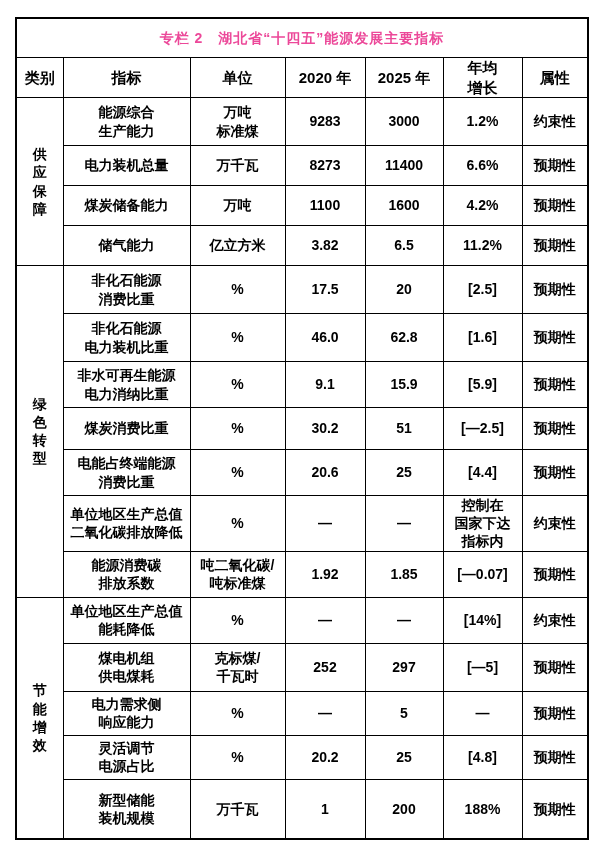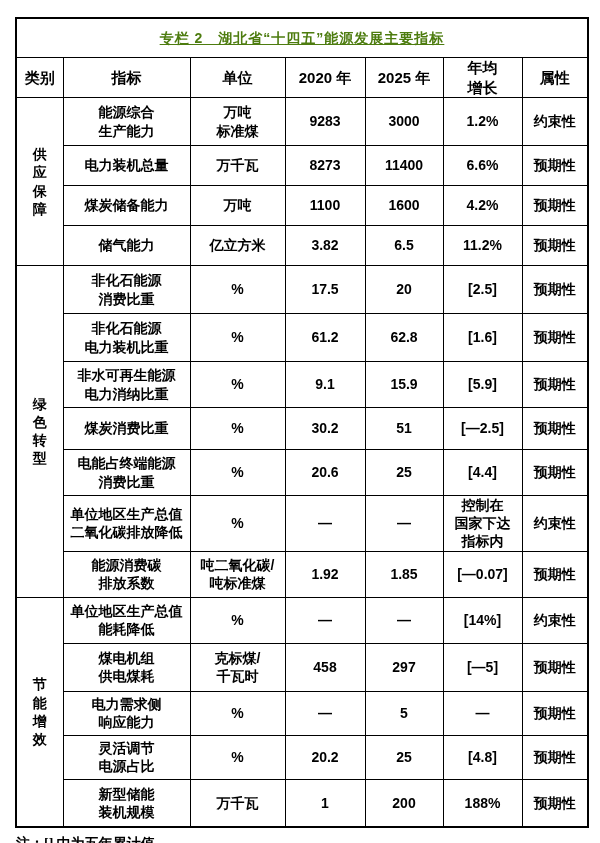--- a/index.html
+++ b/index.html
@@ -43,21 +43,21 @@
         <col style="width:127px">
         <col style="width:95px">
       <col style="width:80px">
         <col style="width:78px">
         <col style="width:79px">
       <col style="width:66px">
     </colgroup>
 
     <tbody>
         <tr>
-      <td colspan="7" class="title-cell" style="color: #4d7c0f; text-decoration: underline;">专栏 2　湖北省“十四五”能源发展主要指标</td>
+      <td colspan="7" class="title-cell" style="color: #ec4899;">专栏 2　湖北省“十四五”能源发展主要指标</td>
     </tr>
 
     <tr class="header-row">
       <td>类别</td>
       <td>指标</td>
       <td>单位</td>
       <td>2020 年</td>
       <td>2025 年</td>
       <td class="ml">年均
 增长</td>
@@ -113,21 +113,21 @@
       <td class="ml">%</td>
       <td class="num">17.5</td>
       <td class="num">20</td>
       <td class="num">[2.5]</td>
       <td>预期性</td>
     </tr>
     <tr style="height:48px">
       <td class="ind ml">非化石能源
 电力装机比重</td>
       <td class="ml">%</td>
-      <td class="num">61.2</td>
+      <td class="num">46.0</td>
       <td class="num">62.8</td>
       <td class="num">[1.6]</td>
       <td>预期性</td>
     </tr>
     <tr style="height:46px">
       <td class="ind ml">非水可再生能源
 电力消纳比重</td>
       <td class="ml">%</td>
       <td class="num">9.1</td>
       <td class="num">15.9</td>
@@ -184,21 +184,21 @@
       <td class="num">—</td>
       <td class="num">—</td>
       <td class="num">[14%]</td>
       <td>约束性</td>
     </tr>
     <tr style="height:48px">
       <td class="ind ml">煤电机组
 供电煤耗</td>
       <td class="ml">克标煤/
 千瓦时</td>
-      <td class="num">458</td>
+      <td class="num">252</td>
       <td class="num">297</td>
       <td class="num">[—5]</td>
       <td>预期性</td>
     </tr>
     <tr style="height:44px">
       <td class="ind ml">电力需求侧
 响应能力</td>
       <td class="ml">%</td>
       <td class="num">—</td>
       <td class="num">5</td>
@@ -207,21 +207,21 @@
     </tr>
     <tr style="height:44px">
       <td class="ind ml">灵活调节
 电源占比</td>
       <td class="ml">%</td>
       <td class="num">20.2</td>
       <td class="num">25</td>
       <td class="num">[4.8]</td>
       <td>预期性</td>
     </tr>
-    <tr style="height:48px">
+    <tr style="height:60px">
       <td class="ind ml">新型储能
 装机规模</td>
       <td class="ml">万千瓦</td>
       <td class="num">1</td>
       <td class="num">200</td>
       <td class="num">188%</td>
       <td>预期性</td>
     </tr>
   </tbody>
     </table>

